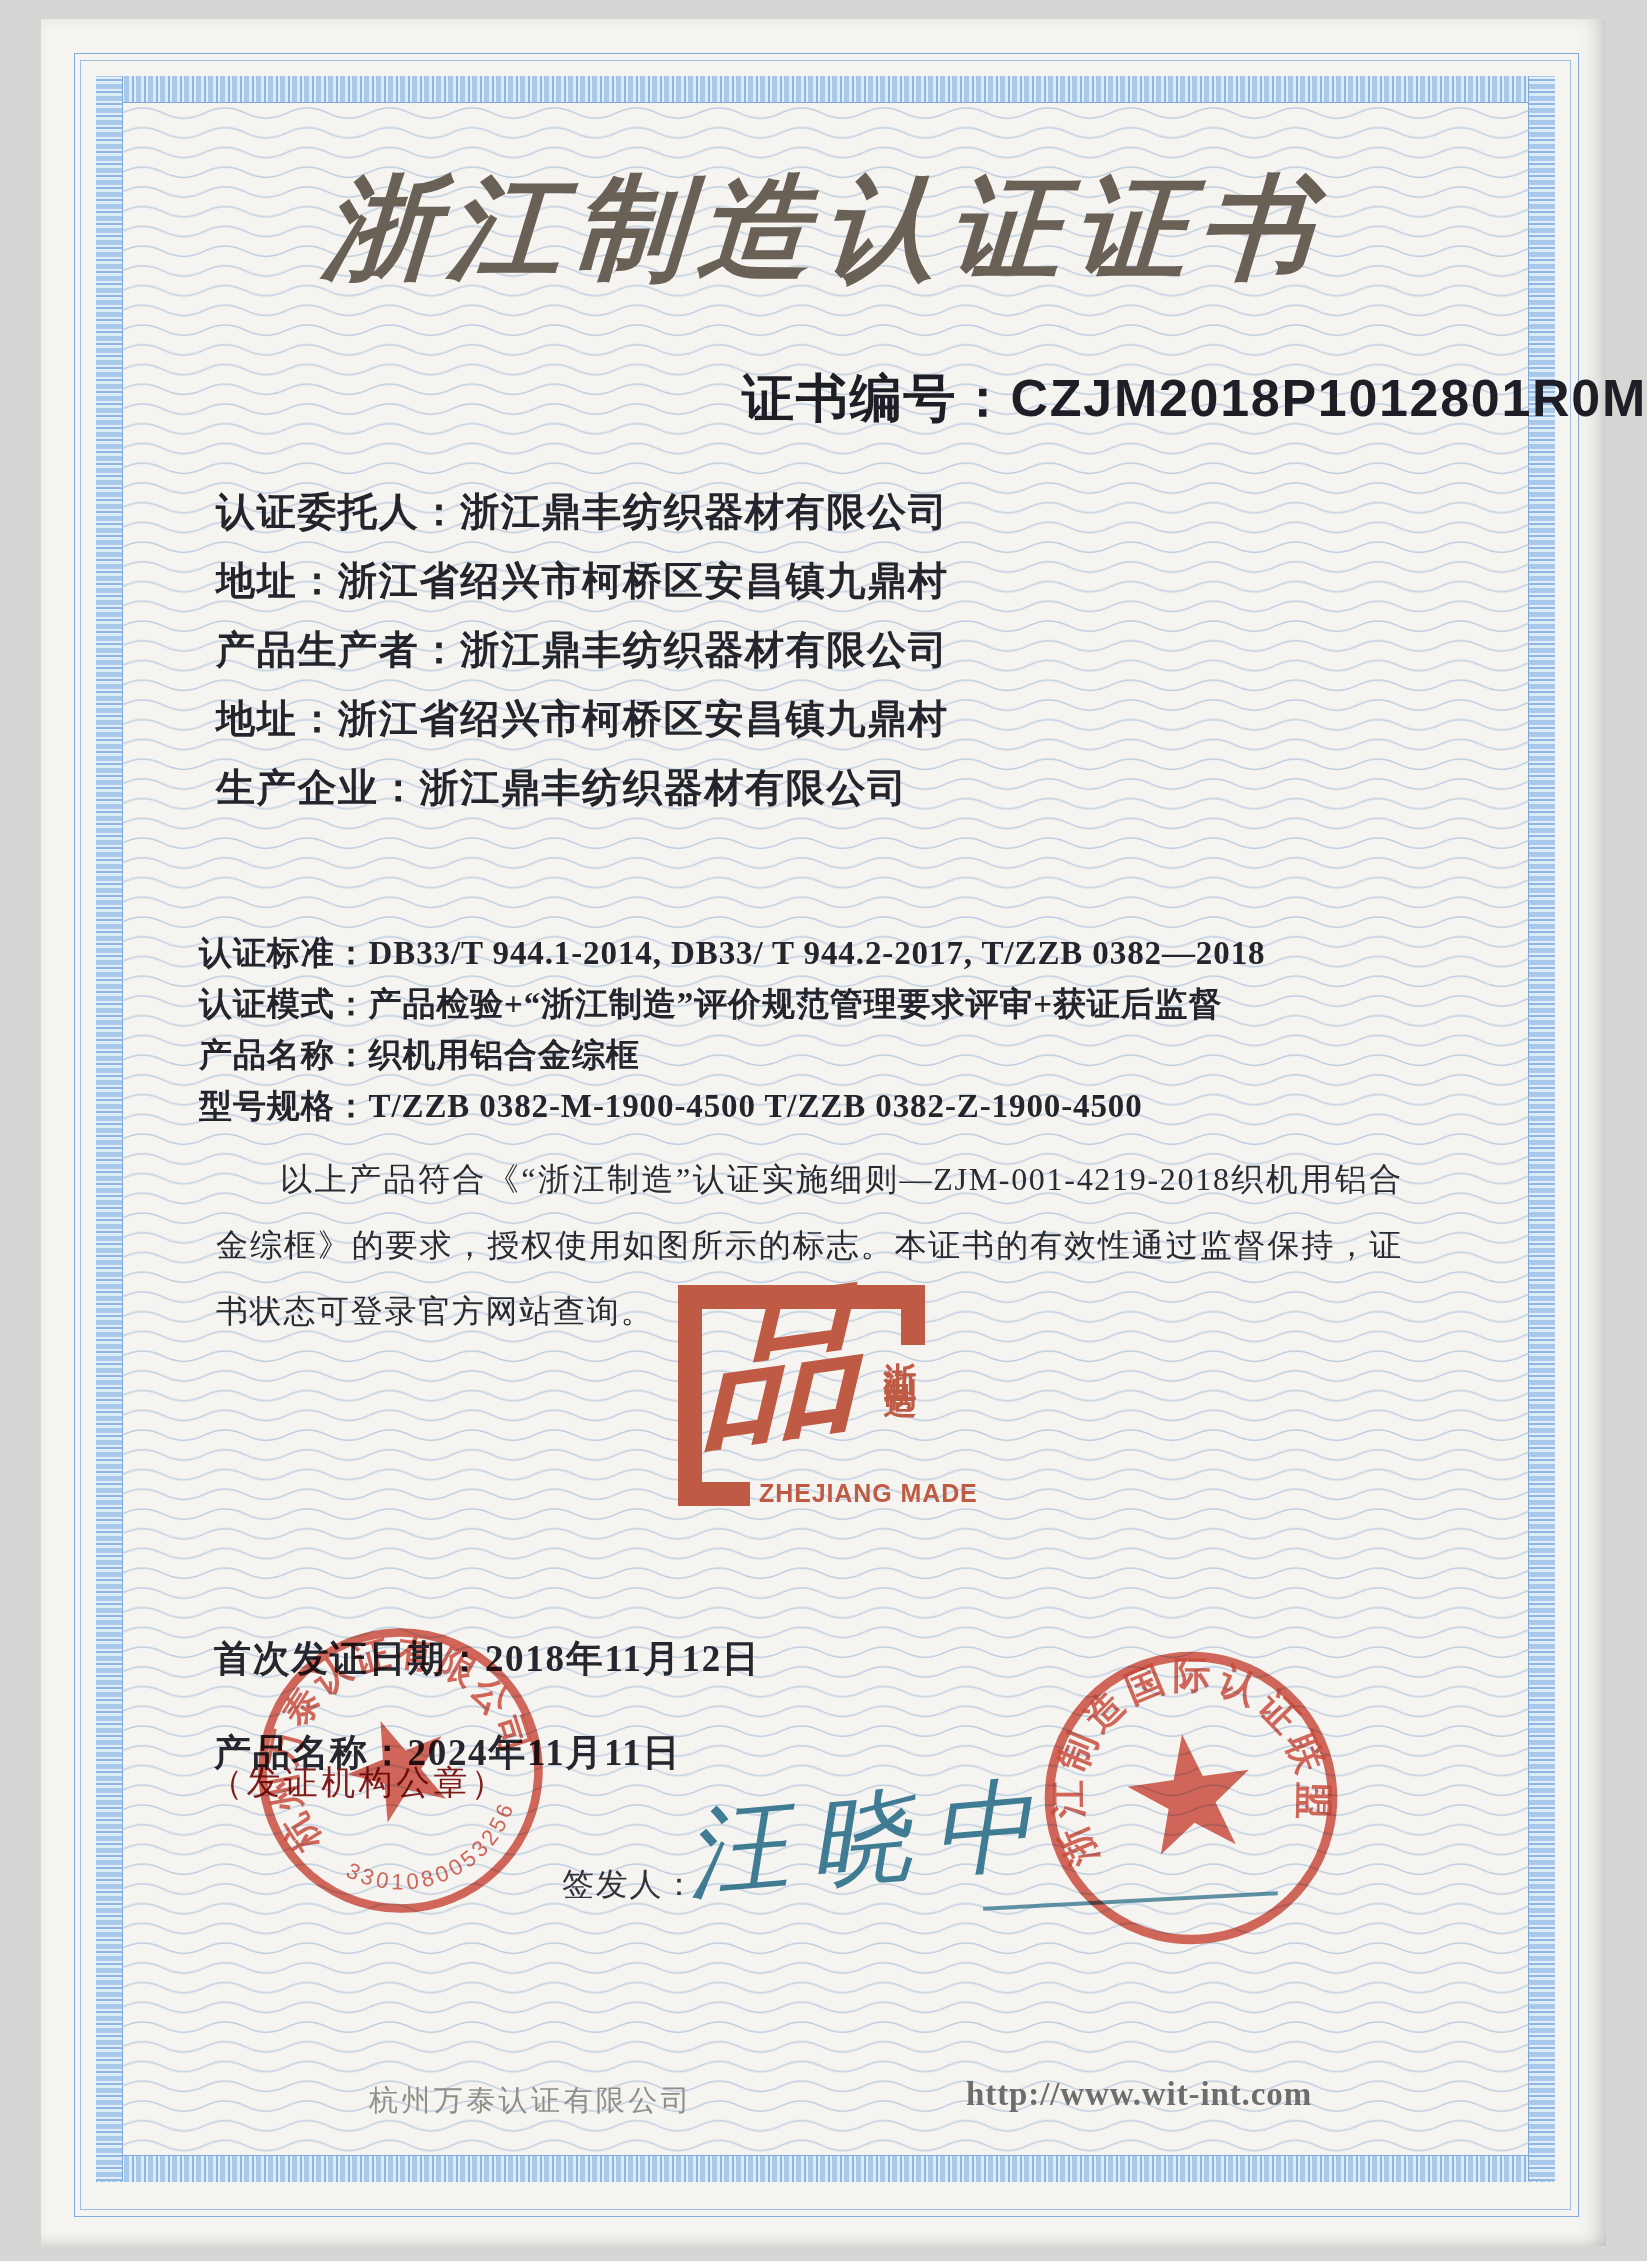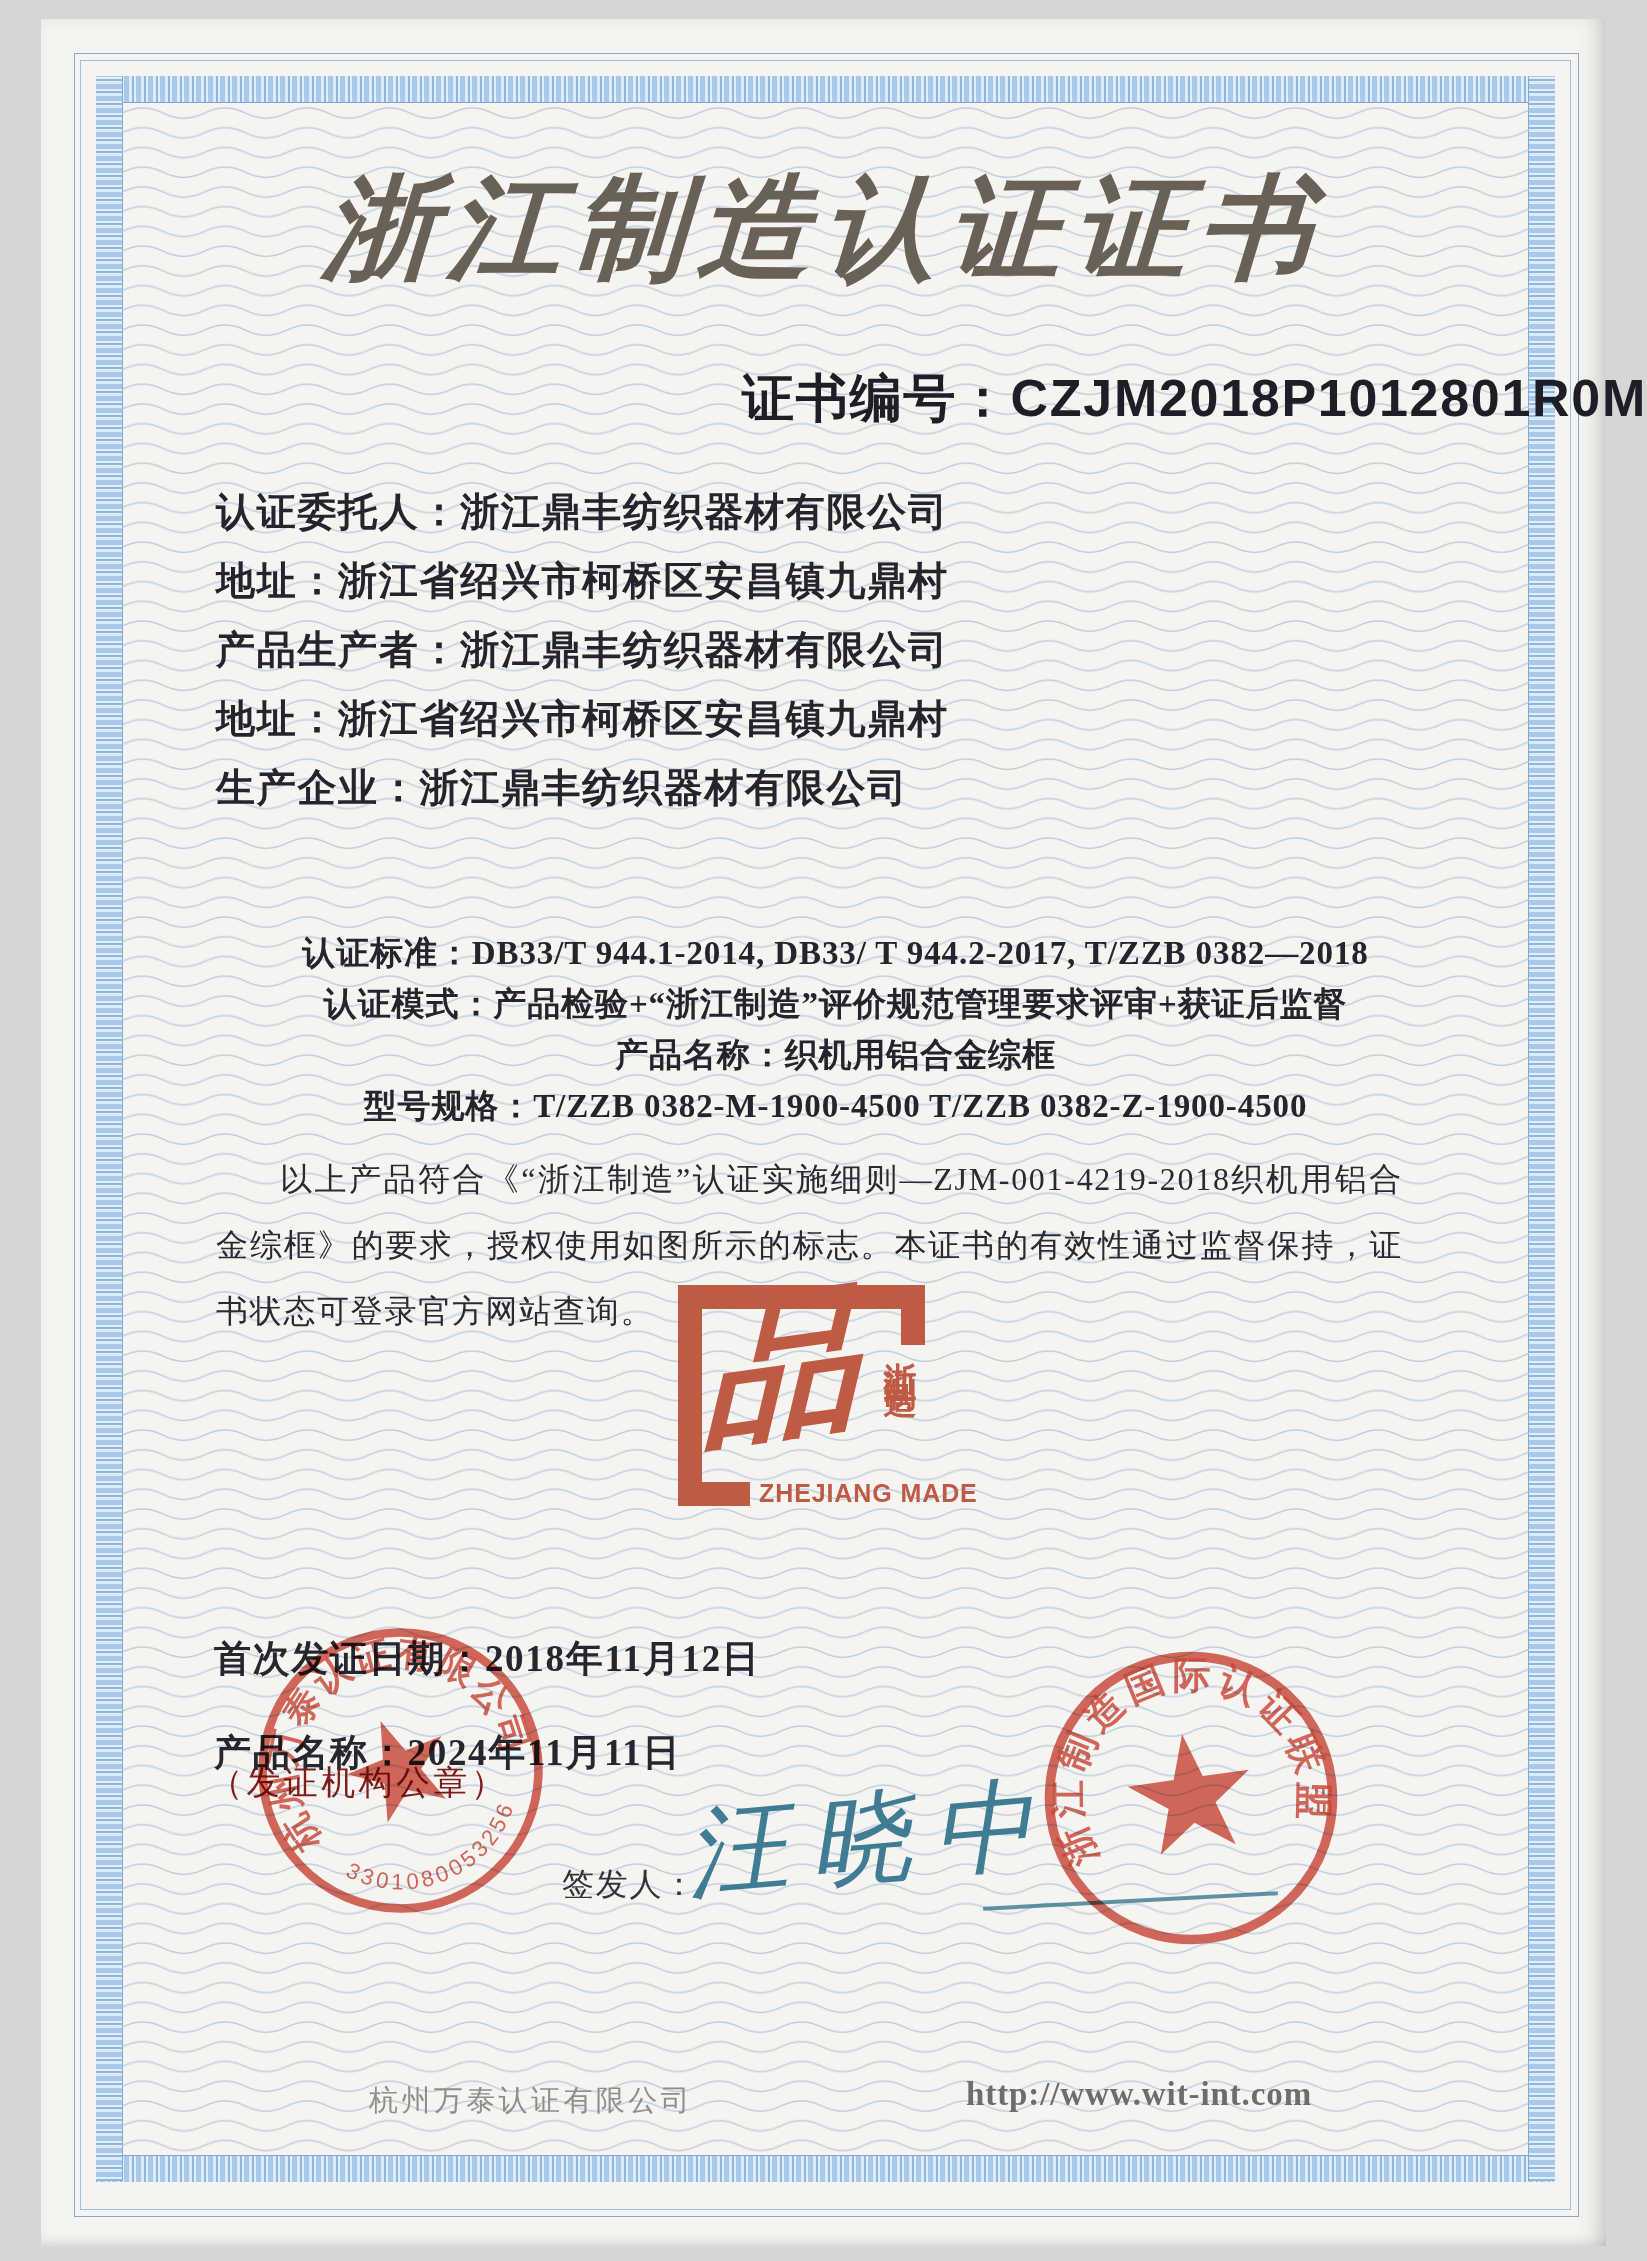--- a/index.html
+++ b/index.html
@@ -30,21 +30,21 @@
     font-family:"DejaVu Serif", serif;font-style:italic;font-weight:bold;
     font-size:113px;letter-spacing:12px;color:#6a6156;transform:skewX(-3deg);
   }
   .certno{
     position:absolute;left:0;top:364px;width:100%;text-align:right;
     font-family:"Liberation Sans", sans-serif;font-weight:bold;
     font-size:52px;color:#1e1e26;letter-spacing:1.7px;
   }
   .fields{position:absolute;left:216px;top:477px;width:1218px;}
   .frow{height:69px;line-height:69px;font-size:39px;font-weight:bold;color:#24242c;letter-spacing:1.7px;white-space:nowrap;}
-  .specs{position:absolute;left:218px;top:928px;width:1235px;text-align:center;}
+  .specs{position:absolute;left:199px;top:928px;width:1235px;}
   .srow{height:51px;line-height:51px;font-size:33px;font-weight:bold;color:#24242c;letter-spacing:0.9px;white-space:nowrap;}
   .statement{
     position:absolute;left:216px;top:1146px;width:1187px;
     font-size:32px;line-height:66px;color:#2a2a32;text-align:justify;text-indent:2em;letter-spacing:1.7px;
   }
   
   .logo{position:absolute;left:678px;top:1285px;width:247px;height:245px;color:#bf5a44;}
   .logo .bar{position:absolute;background:#bf5a44;}
   .lg-top{left:0;top:0;width:247px;height:24px;}
   .lg-right-stub{right:0;top:0;width:24px;height:60px;}

